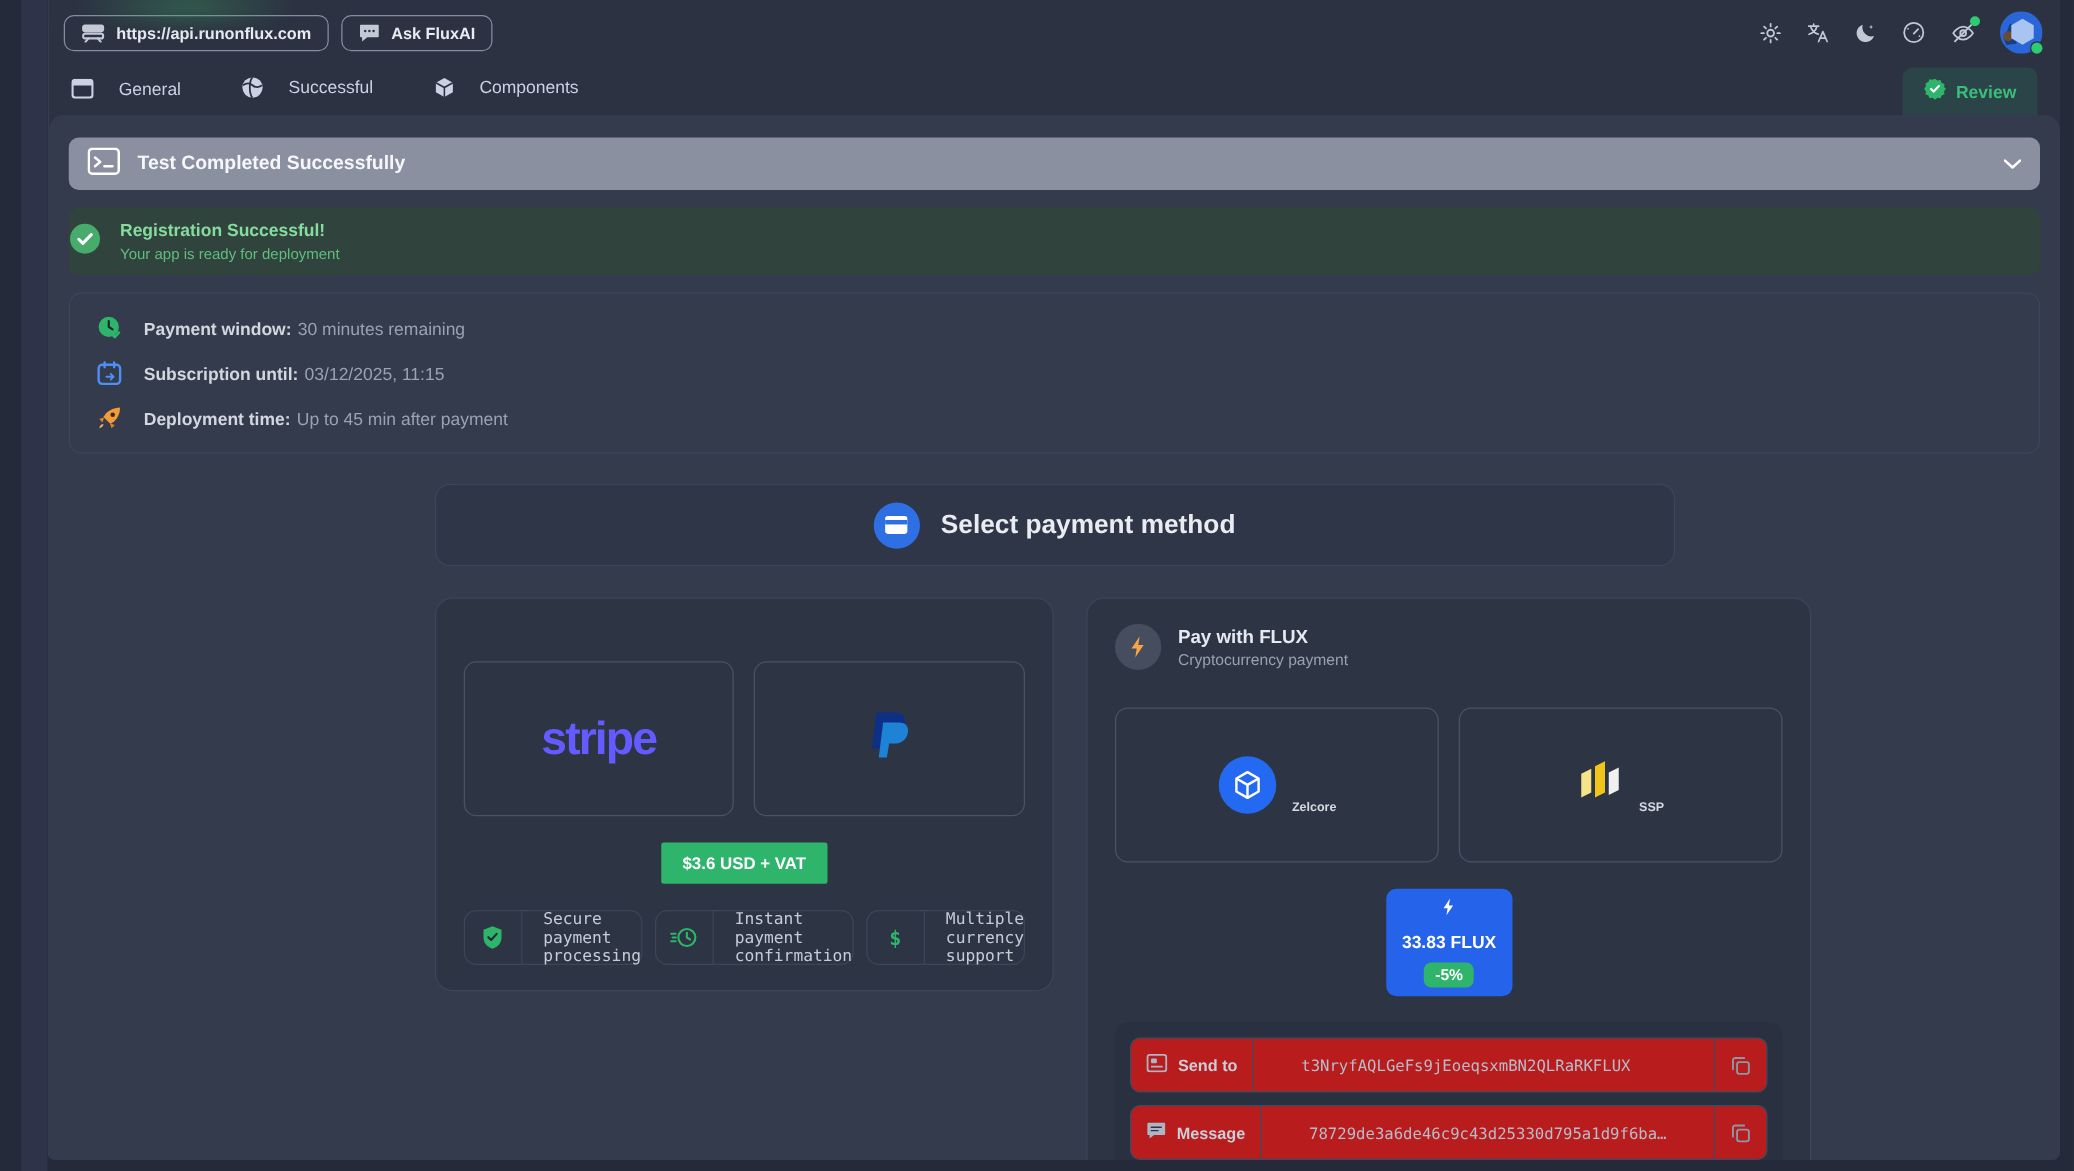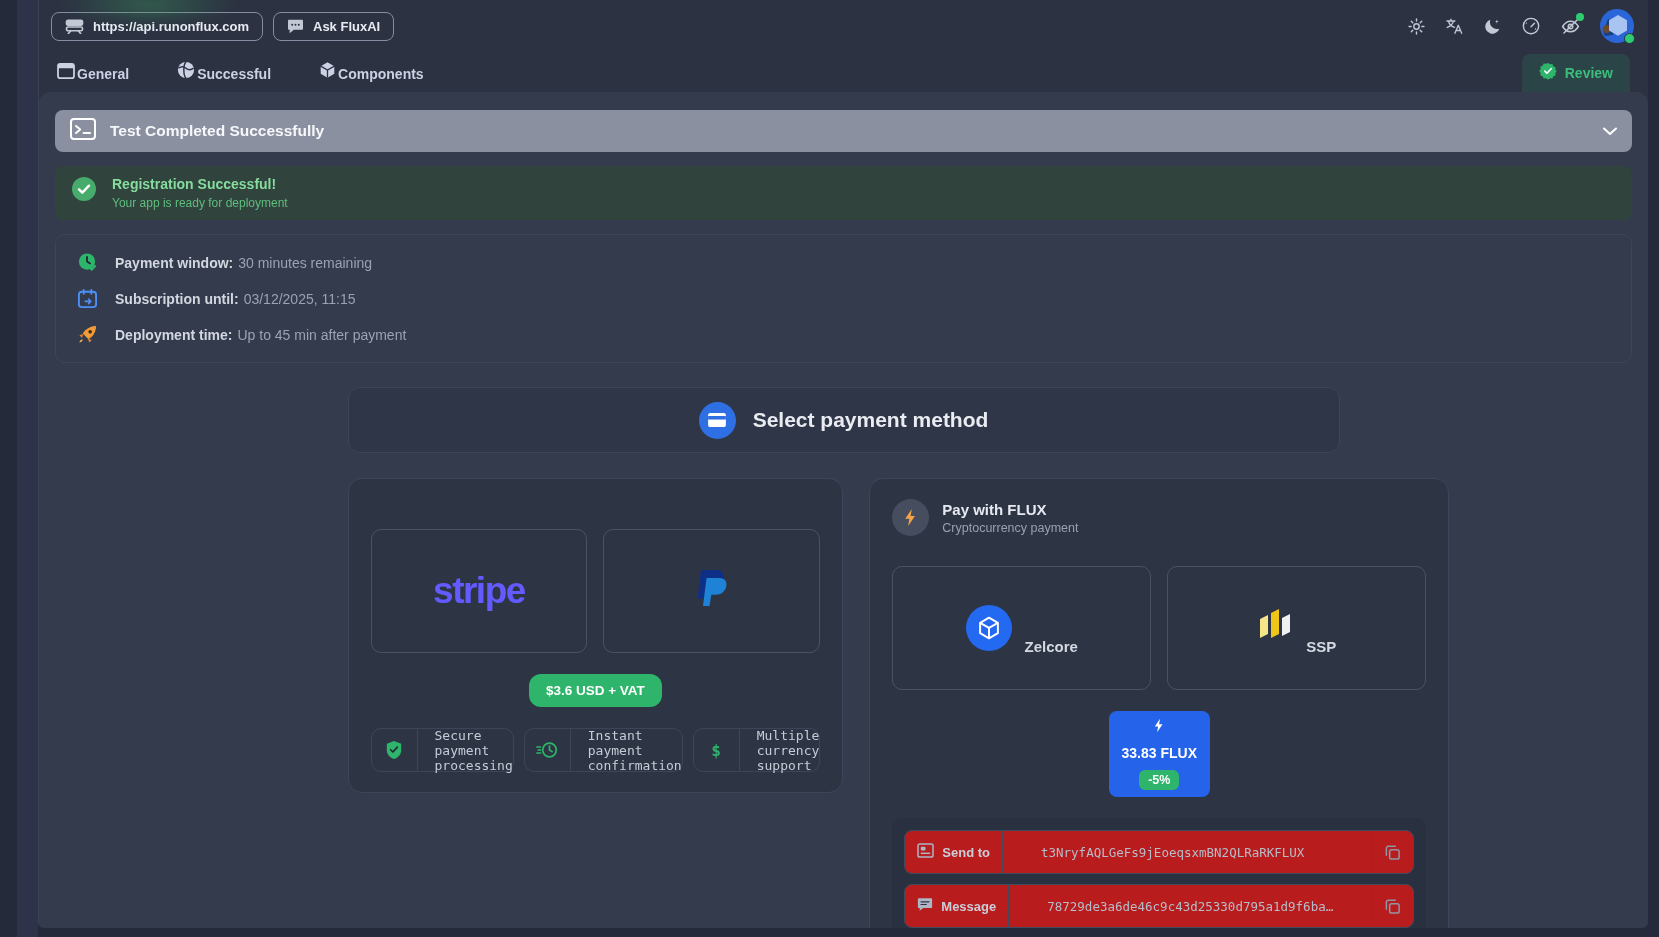--- a/index.html
+++ b/index.html
@@ -29,41 +29,41 @@
     background:transparent; cursor:pointer;
   }
   .topbar-right { margin-left:auto; display:flex; align-items:center; gap:19px; }
   .tool-icon { color:#c3c8d5; display:flex; position:relative; cursor:pointer; }
   .tool-icon .dot { position:absolute; right:-3px; top:-3px; width:8px; height:8px; border-radius:50%; background:#2ecc71; }
   .avatar { width:34px; height:34px; border-radius:50%; position:relative; cursor:pointer; flex:none; }
   .avatar .status-dot { position:absolute; right:-1px; bottom:-1px; width:11px; height:11px; border-radius:50%; background:#2ecc71; border:1px solid #2c3242; }
 
   
   .tabbar { height:40px; display:flex; align-items:flex-end; padding:0 18px; gap:48px; flex:none; }
-  .tab { display:flex; gap:2px; align-items:flex-end; color:#ccd1e3; font-weight:bold; font-size:14px; padding-bottom:10px; cursor:pointer; }
+  .tab { display:flex; gap:20px; align-items:flex-start; color:#ccd1e3; font-weight:normal; font-size:14px; padding-bottom:10px; cursor:pointer; }
   .tab svg { flex:none; }
   .review-tab {
     margin-left:auto; display:flex; gap:8px; align-items:center;
     background:rgba(46,181,107,0.14); color:#3bbd7c; font-weight:bold; font-size:14px;
     padding:8px 17px 9px; border-radius:8px 8px 0 0; cursor:pointer;
   }
 
   
   .content { flex:1; background:#333b4c; border-radius:12px 12px 6px 6px; padding:18px 16px 0; overflow:hidden; }
 
   .banner {
     height:42px; background:#8b90a0; border-radius:8px;
     display:flex; align-items:center; gap:14px; padding:0 15px; cursor:pointer;
   }
   .banner-title { font-weight:bold; font-size:15.5px; color:#f6f7fa; }
   .banner .chev { margin-left:auto; display:flex; }
 
   .success {
     margin-top:14px; background:#30433c; border-radius:8px;
-    padding:10px 16px; display:flex; gap:15px; align-items:flex-start; min-height:54px;
+    padding:10px 0; display:flex; gap:15px; align-items:center; min-height:54px;
   }
   .success-title { color:#85dc9e; font-weight:bold; font-size:14px; }
   .success-sub { color:#5fbe7e; font-size:12px; margin-top:4px; }
 
   .info-panel {
     margin-top:14px; border:1px solid #3d4659; border-radius:10px;
     padding:17px 19px; display:flex; flex-direction:column; gap:15px;
   }
   .info-row { display:flex; align-items:center; gap:16px; font-size:14px; }
   .info-row .ic { width:24px; display:flex; justify-content:center; flex:none; }
@@ -85,25 +85,25 @@
   .card-title { font-weight:bold; font-size:15px; color:#e6e9f0; }
   .card-sub { font-size:12.5px; color:#99a0af; margin-top:3px; }
 
   .methods { display:flex; gap:16px; margin-top:30px; }
   .method-btn {
     flex:1; height:124px; border:1px solid #4a5264; border-radius:10px;
     display:flex; align-items:center; justify-content:center; gap:13px;
     background:transparent; cursor:pointer;
   }
   .stripe-word { color:#635bff; font-weight:bold; font-size:37px; letter-spacing:-1.5px; }
-  .method-label { font-weight:bold; font-size:15px; color:#d5d9e2;margin-top:36px; }
+  .method-label { font-weight:bold; font-size:10px; color:#d5d9e2;margin-top:36px; }
   .zel-circle { width:46px; height:46px; border-radius:50%; background:#2469f2; display:flex; align-items:center; justify-content:center; }
 
   .badge-row { display:flex; justify-content:center; margin-top:21px; }
-  .price-badge { background:#2eb56b; color:#fff; font-weight:bold; font-size:13.5px; padding:9px 17px; border-radius:12px; cursor:pointer; }
+  .price-badge { background:#2eb56b; color:#fff; font-weight:bold; font-size:13.5px; padding:9px 17px; border-radius:2px; cursor:pointer; }
   .flux-badge { background:#2563eb; color:#fff; font-weight:bold; font-size:14px; padding:7px 13px; border-radius:8px; display:flex; align-items:center; gap:9px; cursor:pointer;flex-direction:column; }
   .discount-chip { background:#2eb56b; padding:3px 9px; border-radius:6px; font-size:12.5px; font-weight:bold; }
 
   .features { margin-top:21px; display:flex; flex-direction:row; gap:10px; }
   .feature-row { border:1px solid #3d4659; border-radius:10px; height:44px; display:flex; align-items:center; }
   .feature-ic { width:46px; align-self:stretch; display:flex; align-items:center; justify-content:center; border-right:1px solid #3d4659; flex:none; }
   .feature-text { font-family:"DejaVu Sans Mono", monospace; font-size:13px; color:#c6ccd6; padding-left:17px; }
   .dollar-glyph { color:#2eb56b; font-family:"DejaVu Sans Mono", monospace; font-weight:bold; font-size:16px; }
 
   .addr-panel { margin-top:21px; background:#293140; border-radius:10px; padding:12px; display:flex; flex-direction:column; gap:10px; }

